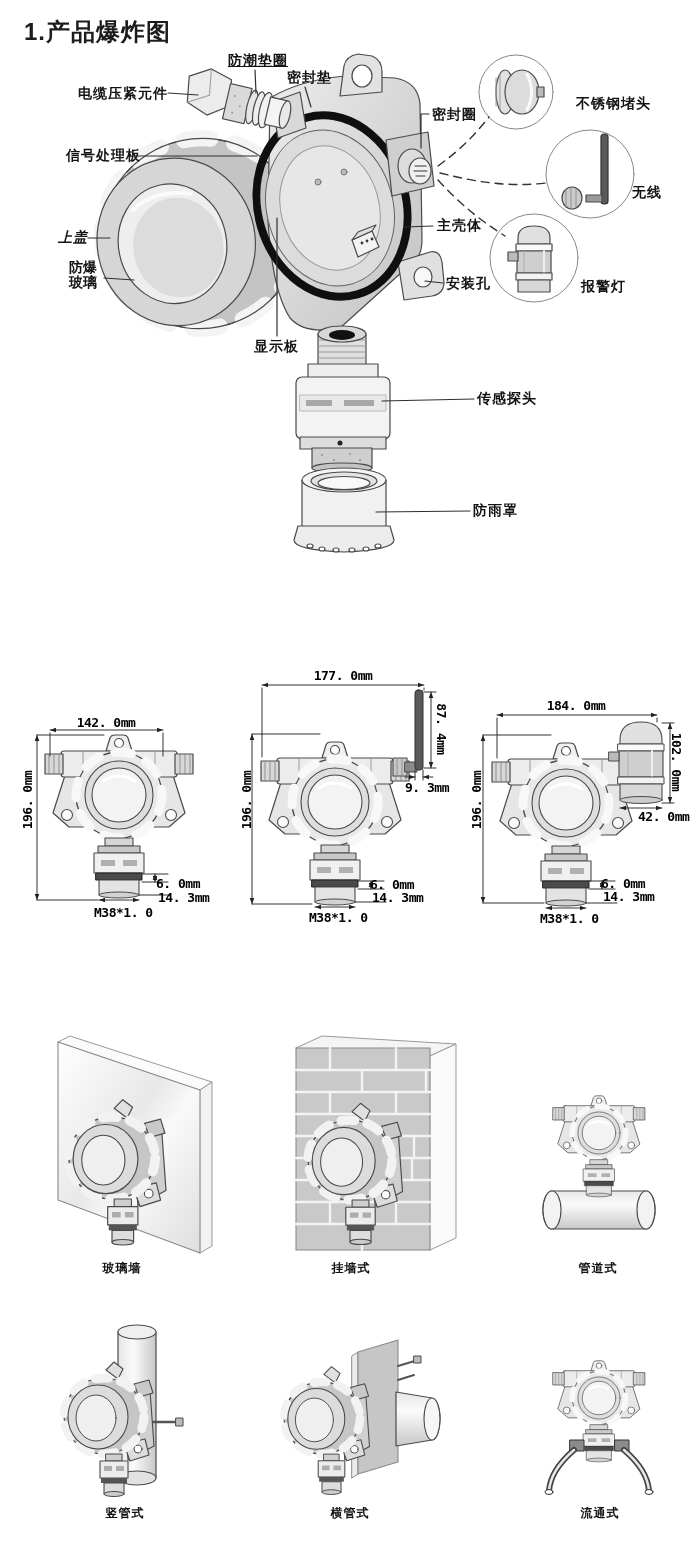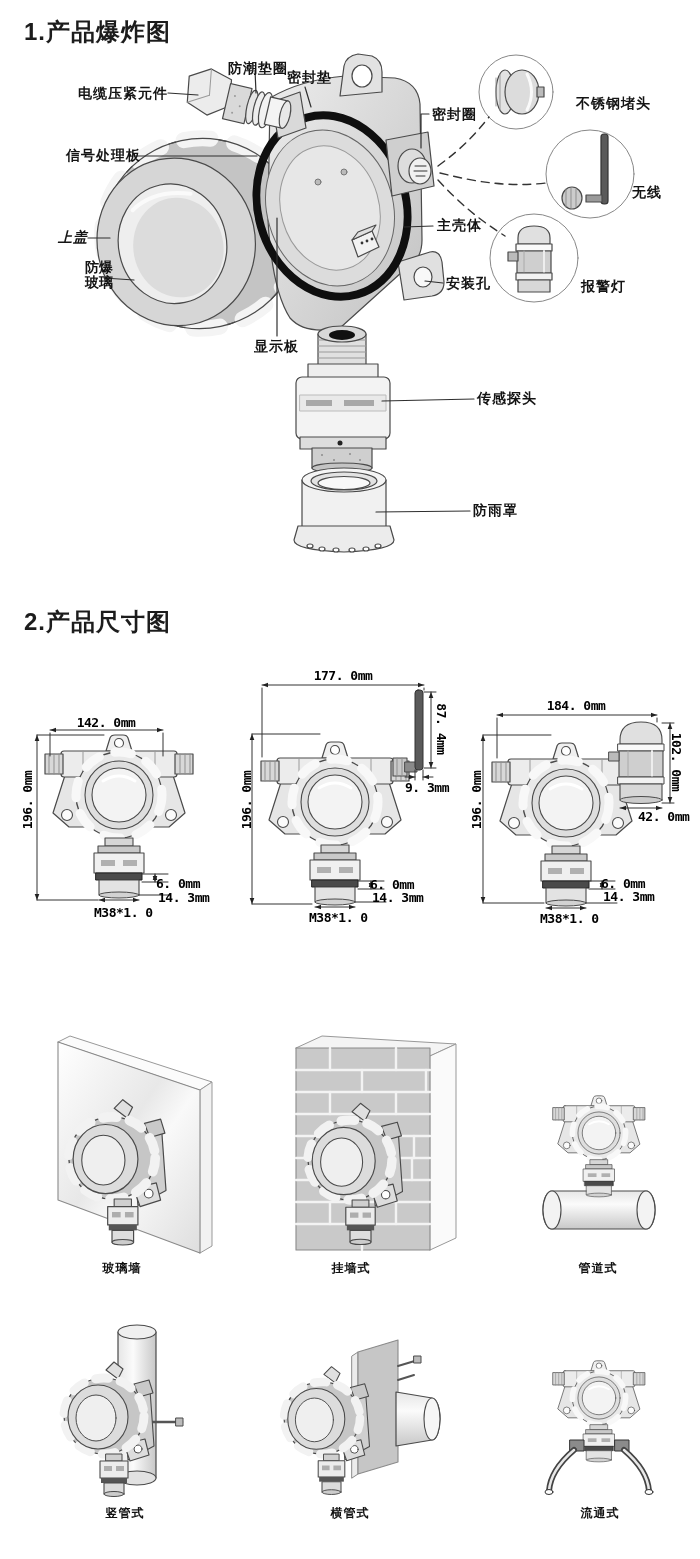--- a/index.html
+++ b/index.html
@@ -411,32 +411,31 @@
     <path d="M574,1450 C560,1462 550,1476 549,1491" fill="none" stroke="#444" stroke-width="6"></path>
     <path d="M574,1450 C560,1462 550,1476 549,1491" fill="none" stroke="#e8e8e8" stroke-width="2.5"></path>
     <path d="M624,1450 C638,1462 648,1476 649,1491" fill="none" stroke="#444" stroke-width="6"></path>
     <path d="M624,1450 C638,1462 648,1476 649,1491" fill="none" stroke="#e8e8e8" stroke-width="2.5"></path>
     <ellipse cx="549" cy="1492" rx="4" ry="2.5" fill="#fff" stroke="#333" stroke-width="1"></ellipse>
     <ellipse cx="649" cy="1492" rx="4" ry="2.5" fill="#fff" stroke="#333" stroke-width="1"></ellipse>
   </g>
 </svg>
 
 <div class="sec" style="left:24px;top:16px;">1.产品爆炸图</div>
-<div class="sec" style="left:24px;top:606px;">2.产品尺寸图</div>
 
 <div class="lbl" style="left:78px;top:86px;">电缆压紧元件</div>
-<div class="lbl" style="left:228px;top:61px;">防潮垫圈</div>
+<div class="lbl" style="left:228px;top:53px;text-decoration:underline;">防潮垫圈</div>
 <div class="lbl" style="left:287px;top:70px;">密封垫</div>
 <div class="lbl" style="left:432px;top:107px;">密封圈</div>
 <div class="lbl" style="left:576px;top:96px;">不锈钢堵头</div>
 <div class="lbl" style="left:66px;top:148px;">信号处理板</div>
 <div class="lbl" style="left:632px;top:185px;">无线</div>
 <div class="lbl" style="left:58px;top:230px;font-style:italic;">上盖</div>
 <div class="lbl" style="left:437px;top:218px;">主壳体</div>
-<div class="lbl wrap" style="left:66px;top:260px;margin-left:16px;">防爆玻璃</div>
+<div class="lbl wrap" style="left:66px;top:260px;">防爆玻璃</div>
 <div class="lbl" style="left:446px;top:276px;">安装孔</div>
 <div class="lbl" style="left:581px;top:279px;">报警灯</div>
 <div class="lbl" style="left:254px;top:339px;">显示板</div>
 <div class="lbl" style="left:477px;top:391px;">传感探头</div>
 <div class="lbl" style="left:473px;top:503px;">防雨罩</div>
 
 <div class="dim c" style="left:106px;top:722px;">142. 0mm</div>
 <div class="dim rccw" style="left:27px;top:800px;">196. 0mm</div>
 <div class="dim" style="left:156px;top:877px;">6. 0mm</div>
 <div class="dim" style="left:158px;top:891px;">14. 3mm</div>

